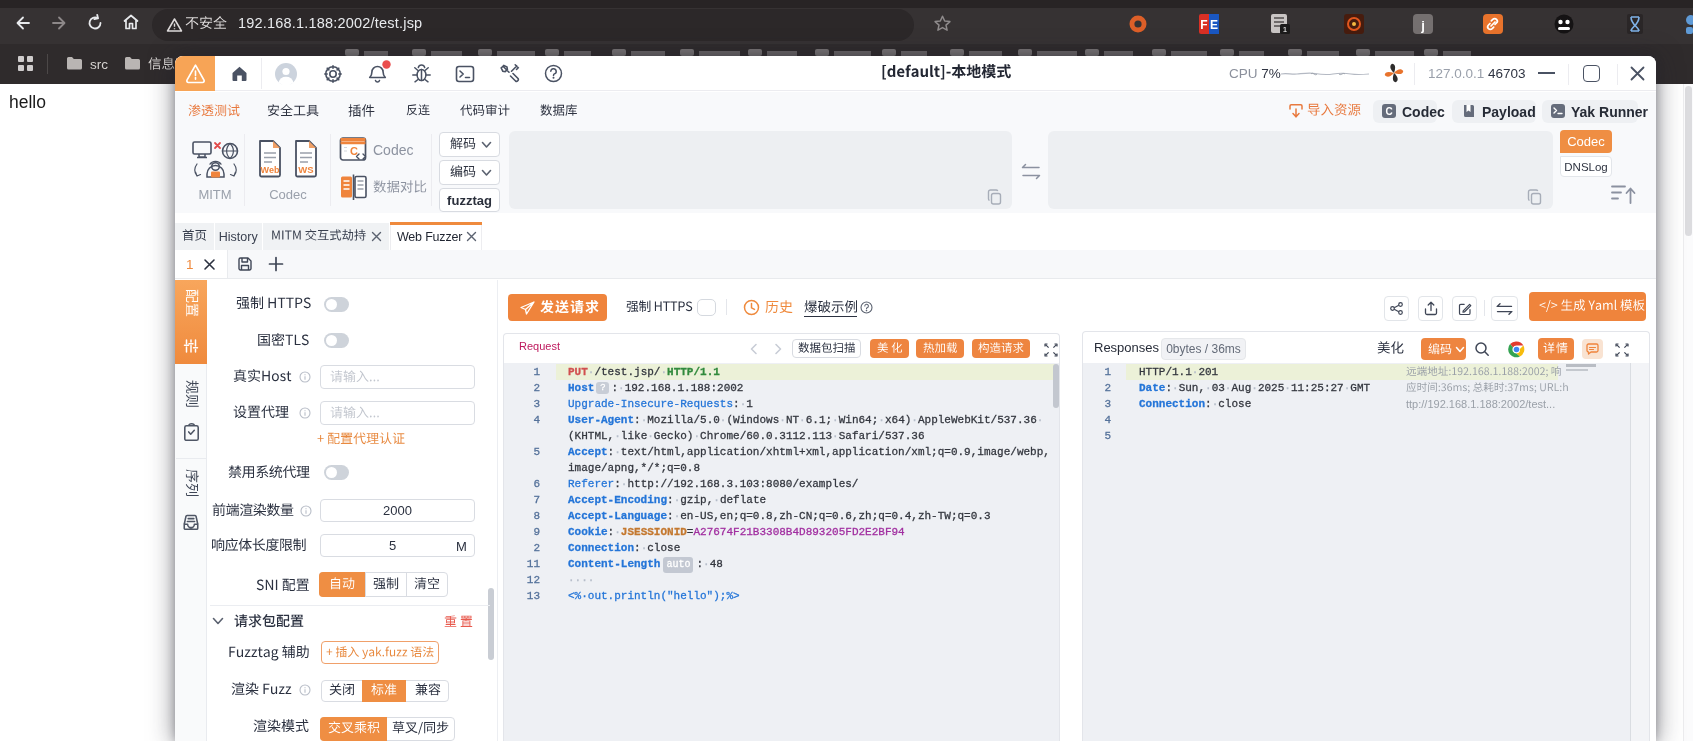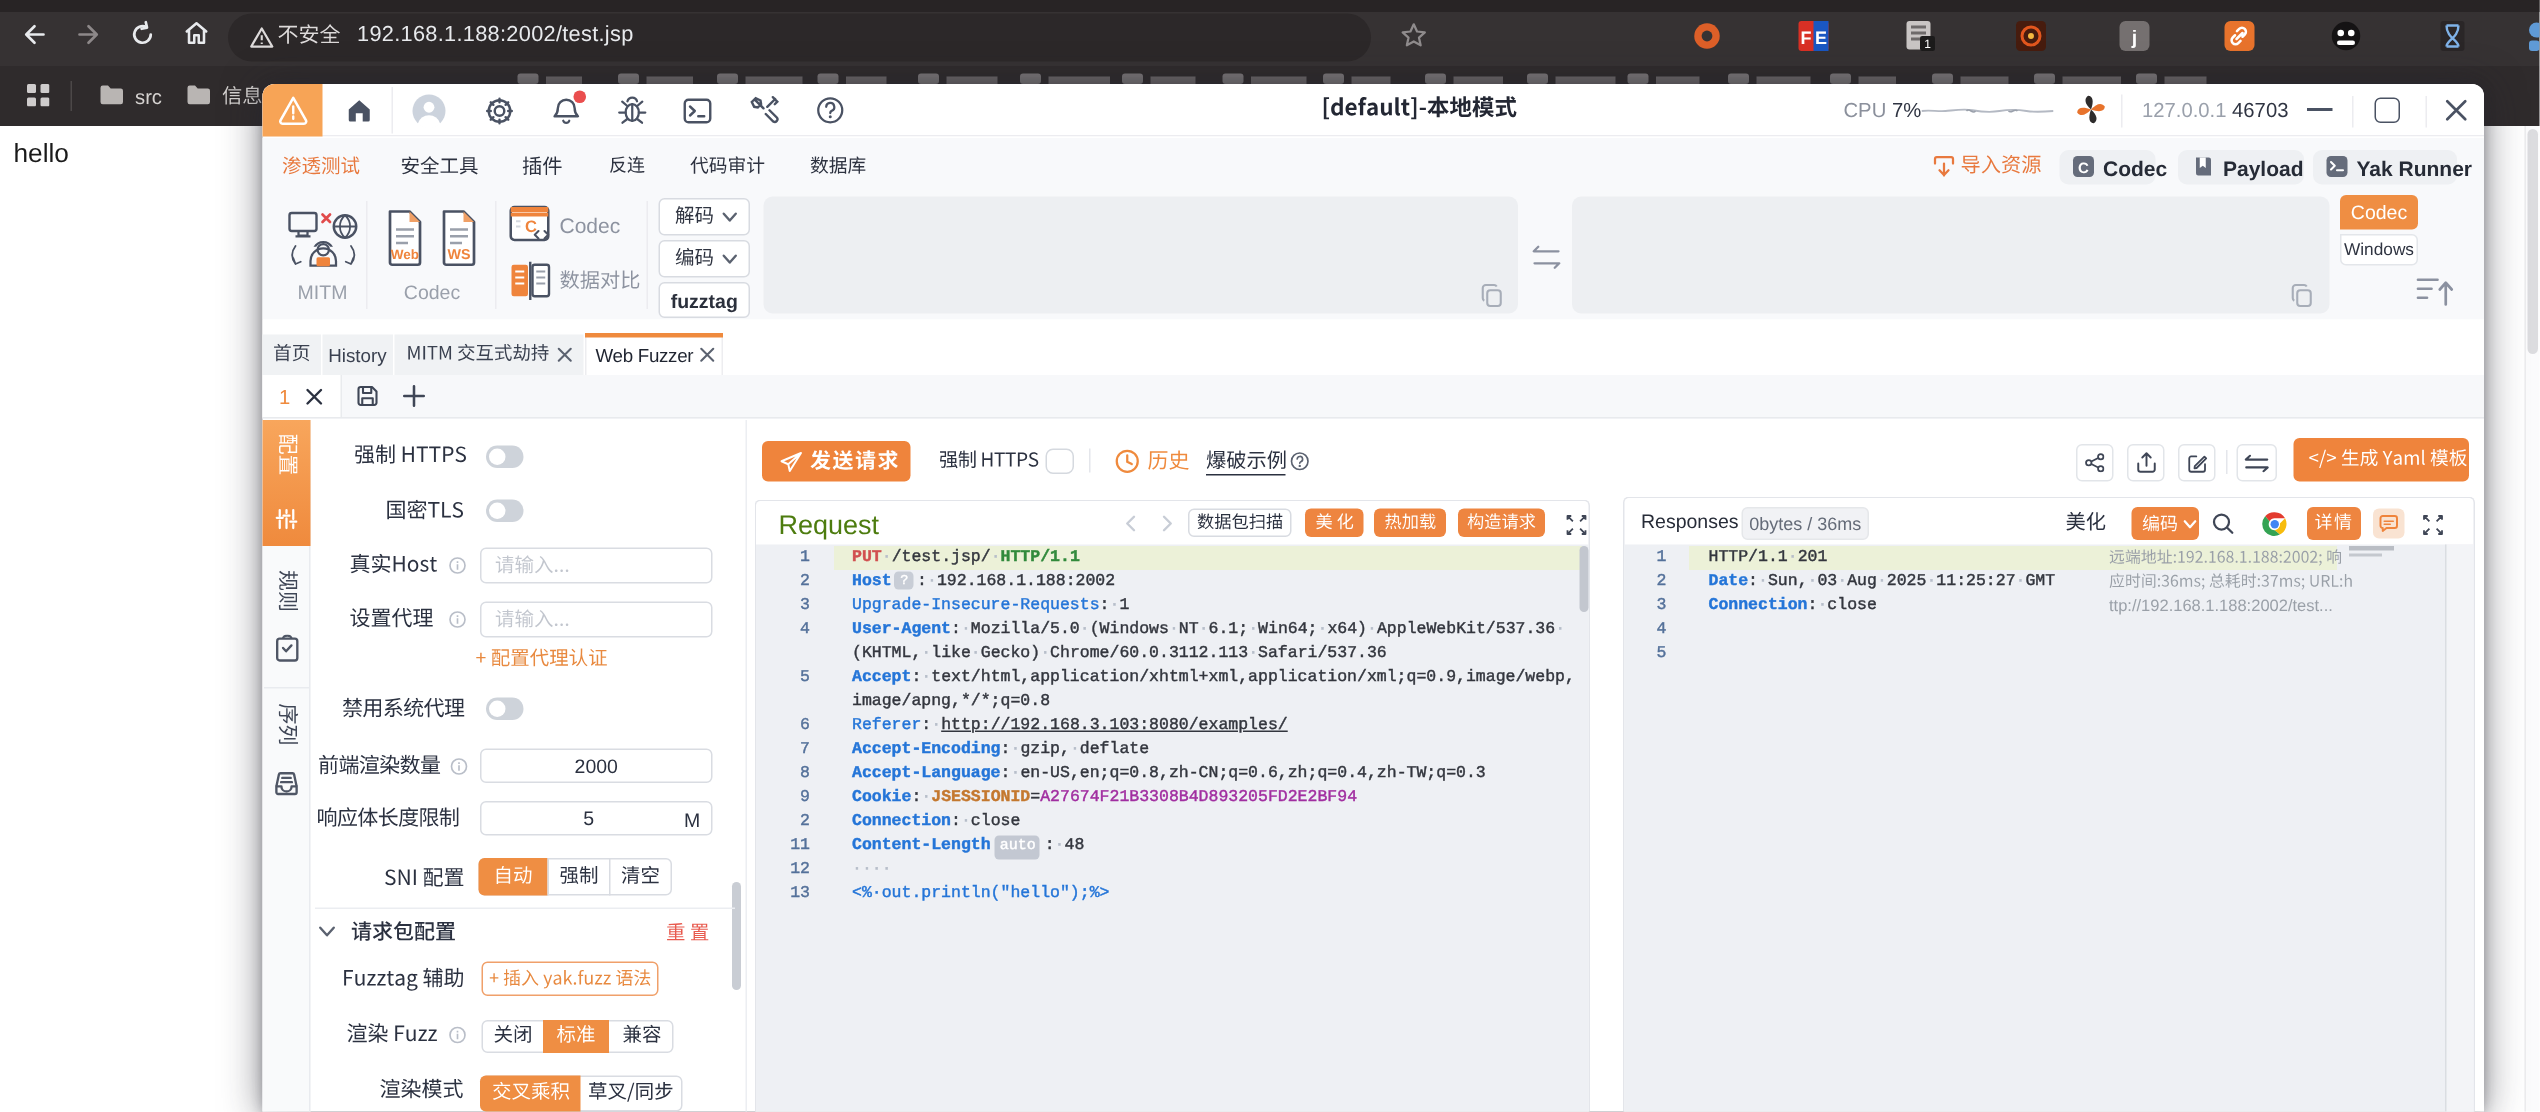--- a/index.html
+++ b/index.html
@@ -383,21 +383,21 @@
   </svg>
 <div class="a" style="left:1048px;top:131px;width:505px;height:78px;background:#edeff2;border-radius:6px"></div>
 <svg class="a" style="left:1526px;top:188px" width="18" height="18" viewBox="0 0 18 18">
     <g stroke="#a7adb8" stroke-width="1.4" fill="none">
       <rect x="5.5" y="5.5" width="9" height="10.5" rx="2"></rect>
       <path d="M3.5 12.5 a2 2 0 0 1 -1 -1.8 V4 a2 2 0 0 1 2 -2 H10 a2 2 0 0 1 1.8 1"></path>
     </g>
   </svg>
 
 <div class="ctr" style="left:1560px;top:130px;width:52px;height:23px;background:#ef8e43;border-radius:4px 4px 4px 0;color:#fff;font-size:13px">Codec</div>
-<div class="ctr" style="left:1560px;top:156px;width:52px;height:21px;background:#fff;border:1px solid #e3e6ea;border-radius:0 4px 4px 4px;color:#2f3441;font-size:11.5px">Windows</div>
+<div class="ctr" style="left:1560px;top:156px;width:52px;height:21px;background:#fff;border:1px solid #e3e6ea;border-radius:0 4px 4px 4px;color:#2f3441;font-size:11.5px">DNSLog</div>
 <svg class="a" style="left:1610px;top:183px" width="28" height="22" viewBox="0 0 28 22">
     <g stroke="#8b91a0" stroke-width="1.8" fill="none" stroke-linecap="round">
       <path d="M2 3.5 h13 M2 9.5 h9 M2 15.5 h6"></path>
       <path d="M20.5 20 V6 M16.5 10 L20.5 5.5 L24.5 10" stroke-linejoin="round"></path>
     </g>
   </svg>
 
 <div class="a" style="left:175px;top:213px;width:1481px;height:37px;background:#fff"></div>
 <div class="a" style="left:175px;top:223px;width:38.5px;height:27px;background:#f0f2f4"></div>
 <div class="ctr" style="left:175px;top:223px;width:38.5px;height:27px">
@@ -677,21 +677,21 @@
     </svg>
   </div>
 <div class="a" style="left:804px;top:316px;width:53px;height:1px;background:#2b3140"></div>
 <svg class="a" style="left:860px;top:301px" width="13" height="13" viewBox="0 0 13 13">
     <circle cx="6.5" cy="6.5" r="5.5" stroke="#5b6270" stroke-width="1.1" fill="none"></circle>
     <path d="M4.8 5 a1.8 1.8 0 1 1 2.4 1.8 c-.5.2-.7.5-.7 1" stroke="#5b6270" stroke-width="1.1" fill="none" stroke-linecap="round"></path>
     <circle cx="6.5" cy="9.6" r=".8" fill="#5b6270"></circle>
   </svg>
 
 <div class="a" style="left:503px;top:333px;width:557px;height:408px;border:1px solid #e3e5ea;border-bottom:none;border-radius:4px 4px 0 0;background:#fff"></div>
-<div class="a" style="left:519px;top:340px;font-size:18px;color:#4d7c0f">Request</div>
+<div class="a" style="left:519px;top:340px;font-size:11px;color:#be185d">Request</div>
 <svg class="a" style="left:748px;top:343px" width="12" height="12" viewBox="0 0 12 12">
     <path d="M8 1.5 L3.5 6 L8 10.5" stroke="#c8cdd6" stroke-width="1.6" fill="none" stroke-linecap="round" stroke-linejoin="round"></path>
   </svg>
 <svg class="a" style="left:772px;top:343px" width="12" height="12" viewBox="0 0 12 12">
     <path d="M4 1.5 L8.5 6 L4 10.5" stroke="#c8cdd6" stroke-width="1.6" fill="none" stroke-linecap="round" stroke-linejoin="round"></path>
   </svg>
 <div class="a" style="left:792px;top:339px;width:69px;height:19px;background:#fff;border:1px solid #d8dbe1;border-radius:4px"></div>
 <div class="ctr" style="left:792px;top:339px;width:69px;height:19px">
     <svg class="zt" style="left:0px;top:0px" width="58" height="13.3" viewBox="0 -9.9 58 13.3">
       <path d="M5.1 -9.4C4.9 -9 4.5 -8.3 4.2 -7.9L4.8 -7.6C5.1 -8 5.5 -8.6 5.8 -9.1ZM1 -9.1C1.3 -8.6 1.6 -8 1.7 -7.6L2.4 -7.9C2.3 -8.3 2 -8.9 1.6 -9.4ZM4.7 -3C4.5 -2.4 4.1 -1.9 3.6 -1.4C3.2 -1.7 2.8 -1.9 2.3 -2.1C2.5 -2.3 2.7 -2.7 2.8 -3ZM1.3 -1.8C1.8 -1.5 2.5 -1.3 3 -1C2.3 -0.4 1.4 -0.1 0.5 0.2C0.6 0.3 0.8 0.6 0.9 0.8C1.9 0.5 2.9 0.1 3.7 -0.6C4.1 -0.3 4.5 -0.1 4.7 0.1L5.3 -0.5C5 -0.7 4.7 -0.9 4.3 -1.1C4.9 -1.7 5.4 -2.6 5.7 -3.6L5.2 -3.7L5.1 -3.7H3.2L3.4 -4.3L2.7 -4.5C2.6 -4.2 2.5 -4 2.4 -3.7H0.8V-3H2C1.8 -2.5 1.5 -2.1 1.3 -1.8ZM3 -9.7V-7.5H0.6V-6.8H2.7C2.1 -6.1 1.3 -5.3 0.4 -5C0.6 -4.8 0.8 -4.5 0.9 -4.3C1.6 -4.7 2.4 -5.4 3 -6V-4.6H3.8V-6.2C4.3 -5.8 5 -5.3 5.3 -5L5.8 -5.6C5.5 -5.8 4.5 -6.5 3.9 -6.8H6.1V-7.5H3.8V-9.7ZM7.2 -9.6C6.9 -7.5 6.4 -5.6 5.5 -4.4C5.7 -4.3 6 -4 6.2 -3.9C6.5 -4.3 6.7 -4.8 7 -5.4C7.2 -4.2 7.6 -3.2 8 -2.3C7.3 -1.2 6.4 -0.4 5.2 0.3C5.3 0.4 5.6 0.8 5.7 1C6.8 0.3 7.7 -0.5 8.4 -1.5C9 -0.5 9.7 0.3 10.6 0.8C10.7 0.6 11 0.3 11.2 0.1C10.2 -0.4 9.5 -1.2 8.9 -2.3C9.5 -3.5 9.9 -4.9 10.1 -6.6H10.9V-7.4H7.6C7.8 -8.1 7.9 -8.8 8 -9.4ZM9.3 -6.6C9.1 -5.3 8.8 -4.2 8.4 -3.2C8 -4.2 7.7 -5.4 7.5 -6.6Z M17.1 -2.7V0.9H17.8V0.5H21.4V0.9H22.2V-2.7H19.9V-4.2H22.5V-4.9H19.9V-6.2H22.1V-9.2H16V-5.7C16 -3.9 15.9 -1.3 14.7 0.4C14.9 0.5 15.3 0.8 15.5 0.9C16.4 -0.5 16.7 -2.4 16.8 -4.2H19.1V-2.7ZM16.9 -8.4H21.3V-6.9H16.9ZM16.9 -6.2H19.1V-4.9H16.9L16.9 -5.7ZM17.8 -0.3V-2H21.4V-0.3ZM13.4 -9.6V-7.3H12V-6.5H13.4V-4C12.8 -3.8 12.3 -3.7 11.8 -3.6L12.1 -2.7L13.4 -3.1V-0.2C13.4 0 13.4 0 13.2 0C13.1 0.1 12.6 0.1 12.1 0C12.2 0.3 12.4 0.6 12.4 0.8C13.1 0.9 13.6 0.8 13.8 0.7C14.1 0.6 14.2 0.3 14.2 -0.2V-3.4L15.5 -3.8L15.4 -4.6L14.2 -4.3V-6.5H15.5V-7.3H14.2V-9.6Z M26.5 -9.7C25.8 -8.1 24.7 -6.7 23.4 -5.7C23.6 -5.6 24 -5.3 24.1 -5.1C24.8 -5.7 25.5 -6.4 26.1 -7.3H32.2C32.1 -4.1 31.9 -2.9 31.7 -2.6C31.6 -2.5 31.5 -2.5 31.3 -2.5C31.1 -2.5 30.7 -2.5 30.2 -2.5C30.3 -2.3 30.4 -2 30.4 -1.7C30.9 -1.7 31.4 -1.7 31.7 -1.7C32.1 -1.7 32.3 -1.8 32.5 -2.1C32.8 -2.5 32.9 -3.9 33 -7.7C33.1 -7.8 33.1 -8.1 33.1 -8.1H26.6C26.9 -8.5 27.1 -9 27.3 -9.5ZM26.1 -5.3H29.1V-3.4H26.1ZM25.2 -6.1V-0.9C25.2 0.4 25.8 0.7 27.6 0.7C28 0.7 31.5 0.7 32 0.7C33.5 0.7 33.9 0.2 34.1 -1.3C33.8 -1.3 33.4 -1.5 33.2 -1.6C33.1 -0.4 32.9 -0.1 31.9 -0.1C31.2 -0.1 28.1 -0.1 27.5 -0.1C26.3 -0.1 26.1 -0.3 26.1 -0.9V-2.7H30V-6.1Z M36.8 -9.6V-7.4H35.1V-6.6H36.8V-4L34.9 -3.6L35.2 -2.8L36.8 -3.2V-0.1C36.8 0 36.7 0.1 36.6 0.1C36.4 0.1 35.9 0.1 35.4 0.1C35.5 0.3 35.6 0.6 35.6 0.9C36.4 0.9 36.9 0.9 37.2 0.7C37.5 0.6 37.6 0.3 37.6 -0.1V-3.4L39.2 -3.8L39.1 -4.6L37.6 -4.2V-6.6H39.1V-7.4H37.6V-9.6ZM39.3 -8.6V-7.8H44.1V-4.9H39.6V-4.1H44.1V-0.8H39.2V0H44.1V0.9H44.9V-8.6Z M54.6 -9.7V-8H52.5V-9.7H51.7V-8H50.1V-7.2H51.7V-5.7H52.5V-7.2H54.6V-5.7H55.4V-7.2H56.9V-8H55.4V-9.7ZM51.4 -2.1H53.2V-0.5H51.4ZM51.4 -2.8V-4.4H53.2V-2.8ZM55.7 -2.1V-0.5H53.9V-2.1ZM55.7 -2.8H53.9V-4.4H55.7ZM50.6 -5.2V0.9H51.4V0.3H55.7V0.8H56.5V-5.2ZM47.9 -9.6V-7.3H46.5V-6.5H47.9V-4C47.3 -3.8 46.7 -3.7 46.3 -3.6L46.5 -2.7L47.9 -3.1V-0.2C47.9 0 47.8 0 47.7 0C47.5 0.1 47.1 0.1 46.6 0C46.7 0.3 46.8 0.6 46.8 0.8C47.6 0.9 48 0.8 48.3 0.7C48.6 0.6 48.7 0.3 48.7 -0.2V-3.4L49.9 -3.8L49.8 -4.6L48.7 -4.3V-6.5H49.9V-7.3H48.7V-9.6Z" fill="#2b3140"></path>
@@ -727,21 +727,21 @@
 <div class="a mono" style="left:568px;top:380px"><span style="color:#2475d8;font-weight:bold">Host</span><span style="display:inline-block;width:13px;height:12px;background:#c8cdd6;border-radius:3px;margin:0 2px;color:#fff;font-size:9px;text-align:center;line-height:12px;vertical-align:1px">?</span><span style="color:#33363e">:</span><span class="dot">·</span><span style="color:#33363e">192.168.1.188:2002</span></div>
 <div class="a mono" style="left:504px;top:396px;width:36px;text-align:right;color:#54719a">3</div>
 <div class="a mono" style="left:568px;top:396px"><span style="color:#2475d8;font-weight:normal">Upgrade-Insecure-Requests</span><span style="color:#33363e">:</span><span class="dot">·</span><span style="color:#33363e">1</span></div>
 <div class="a mono" style="left:504px;top:412px;width:36px;text-align:right;color:#54719a">4</div>
 <div class="a mono" style="left:568px;top:412px"><span style="color:#2475d8;font-weight:bold">User-Agent</span><span style="color:#33363e">:</span><span class="dot">·</span><span style="color:#33363e">Mozilla/5.0</span><span class="dot">·</span><span style="color:#33363e">(Windows</span><span class="dot">·</span><span style="color:#33363e">NT</span><span class="dot">·</span><span style="color:#33363e">6.1;</span><span class="dot">·</span><span style="color:#33363e">Win64;</span><span class="dot">·</span><span style="color:#33363e">x64)</span><span class="dot">·</span><span style="color:#33363e">AppleWebKit/537.36</span><span class="dot">·</span></div>
 <div class="a mono" style="left:568px;top:428px"><span style="color:#33363e">(KHTML,</span><span class="dot">·</span><span style="color:#33363e">like</span><span class="dot">·</span><span style="color:#33363e">Gecko)</span><span class="dot">·</span><span style="color:#33363e">Chrome/60.0.3112.113</span><span class="dot">·</span><span style="color:#33363e">Safari/537.36</span></div>
 <div class="a mono" style="left:504px;top:444px;width:36px;text-align:right;color:#54719a">5</div>
 <div class="a mono" style="left:568px;top:444px"><span style="color:#2475d8;font-weight:bold">Accept</span><span style="color:#33363e">:</span><span class="dot">·</span><span style="color:#33363e">text/html,application/xhtml+xml,application/xml;q=0.9,image/webp,</span></div>
 <div class="a mono" style="left:568px;top:460px"><span style="color:#33363e">image/apng,*/*;q=0.8</span></div>
 <div class="a mono" style="left:504px;top:476px;width:36px;text-align:right;color:#54719a">6</div>
-<div class="a mono" style="left:568px;top:476px"><span style="color:#2475d8;font-weight:normal">Referer</span><span style="color:#33363e">:</span><span class="dot">·</span><span style="color:#33363e;text-decoration:underline">http://192.168.3.103:8080/examples/</span></div>
+<div class="a mono" style="left:568px;top:476px"><span style="color:#2475d8;font-weight:normal">Referer</span><span style="color:#33363e">:</span><span class="dot">·</span><span style="color:#33363e;">http://192.168.3.103:8080/examples/</span></div>
 <div class="a mono" style="left:504px;top:492px;width:36px;text-align:right;color:#54719a">7</div>
 <div class="a mono" style="left:568px;top:492px"><span style="color:#2475d8;font-weight:bold">Accept-Encoding</span><span style="color:#33363e">:</span><span class="dot">·</span><span style="color:#33363e">gzip,</span><span class="dot">·</span><span style="color:#33363e">deflate</span></div>
 <div class="a mono" style="left:504px;top:508px;width:36px;text-align:right;color:#54719a">8</div>
 <div class="a mono" style="left:568px;top:508px"><span style="color:#2475d8;font-weight:bold">Accept-Language</span><span style="color:#33363e">:</span><span class="dot">·</span><span style="color:#33363e">en-US,en;q=0.8,zh-CN;q=0.6,zh;q=0.4,zh-TW;q=0.3</span></div>
 <div class="a mono" style="left:504px;top:524px;width:36px;text-align:right;color:#54719a">9</div>
 <div class="a mono" style="left:568px;top:524px"><span style="color:#2475d8;font-weight:bold">Cookie</span><span style="color:#33363e">:</span><span class="dot">·</span><span style="color:#c4782f;font-weight:bold">JSESSIONID</span><span style="color:#33363e">=</span><span style="color:#a12ea0">A27674F21B3308B4D893205FD2E2BF94</span></div>
 <div class="a mono" style="left:504px;top:540px;width:36px;text-align:right;color:#54719a">2</div>
 <div class="a mono" style="left:568px;top:540px"><span style="color:#2475d8;font-weight:bold">Connection</span><span style="color:#33363e">:</span><span class="dot">·</span><span style="color:#33363e">close</span></div>
 <div class="a mono" style="left:504px;top:556px;width:36px;text-align:right;color:#54719a">11</div>
 <div class="a mono" style="left:568px;top:556px"><span style="color:#2475d8;font-weight:bold">Content-Length</span><span style="display:inline-block;background:#c3c8d2;border-radius:3px;margin:0 3px;color:#fff;padding:0 3px;font-size:10px">auto</span><span style="color:#33363e">:</span><span class="dot">·</span><span style="color:#33363e">48</span></div>

